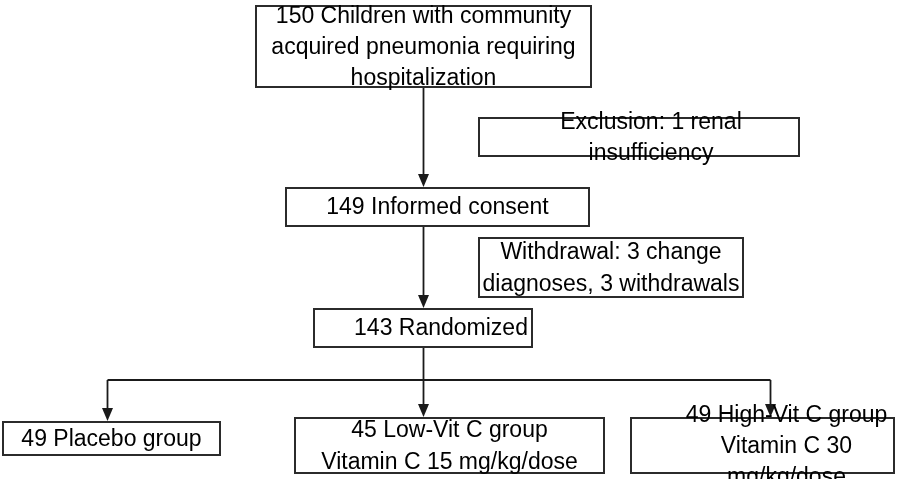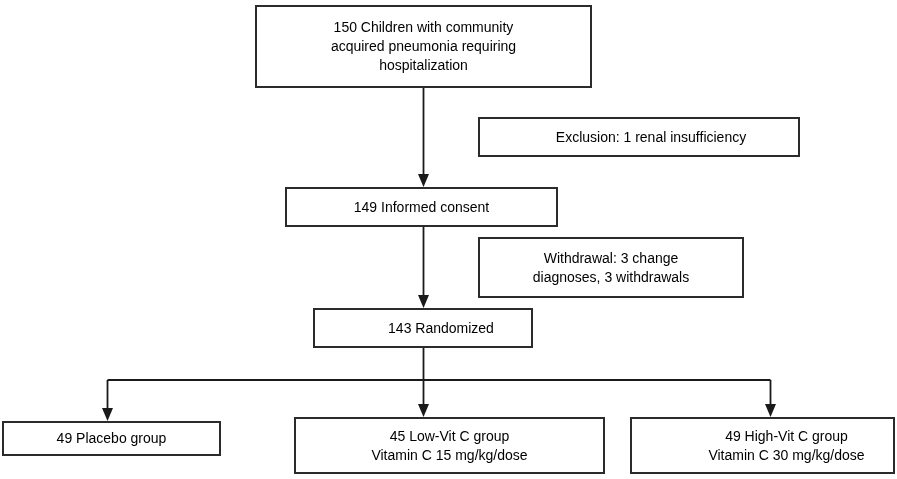--- a/index.html
+++ b/index.html
@@ -24,29 +24,29 @@
   .box {
     position: absolute;
     box-sizing: border-box;
     border: 2px solid #2b2b2b;
     background: #ffffff;
     color: #000000;
     display: flex;
     align-items: center;
     justify-content: center;
     text-align: center;
-    font-size: 14px;
+    font-size: 23px;
     line-height: 1.35;
     white-space: pre-line;
     z-index: 1;
   }
   
   .box-enrollment  { left: 255px; top: 5px;   width: 337px; height: 83px; }
   .box-exclusion   { left: 478px; top: 117px; width: 322px; height: 40px; padding-left: 24px; }
-  .box-consent     { left: 285px; top: 187px; width: 273px; height: 40px; }
+  .box-consent     { left: 285px; top: 187px; width: 305px; height: 40px; }
   .box-withdrawal  { left: 478px; top: 237px; width: 266px; height: 61px; }
   .box-randomized  { left: 313px; top: 308px; width: 220px; height: 40px; padding-left: 36px; }
   .box-placebo     { left: 2px;   top: 421px; width: 219px; height: 35px; }
   .box-lowvitc     { left: 294px; top: 417px; width: 311px; height: 57px; }
   .box-highvitc    { left: 630px; top: 417px; width: 265px; height: 57px; padding-left: 48px; }
 </style>
 </head>
 <body>
 
 <div id="canvas">

